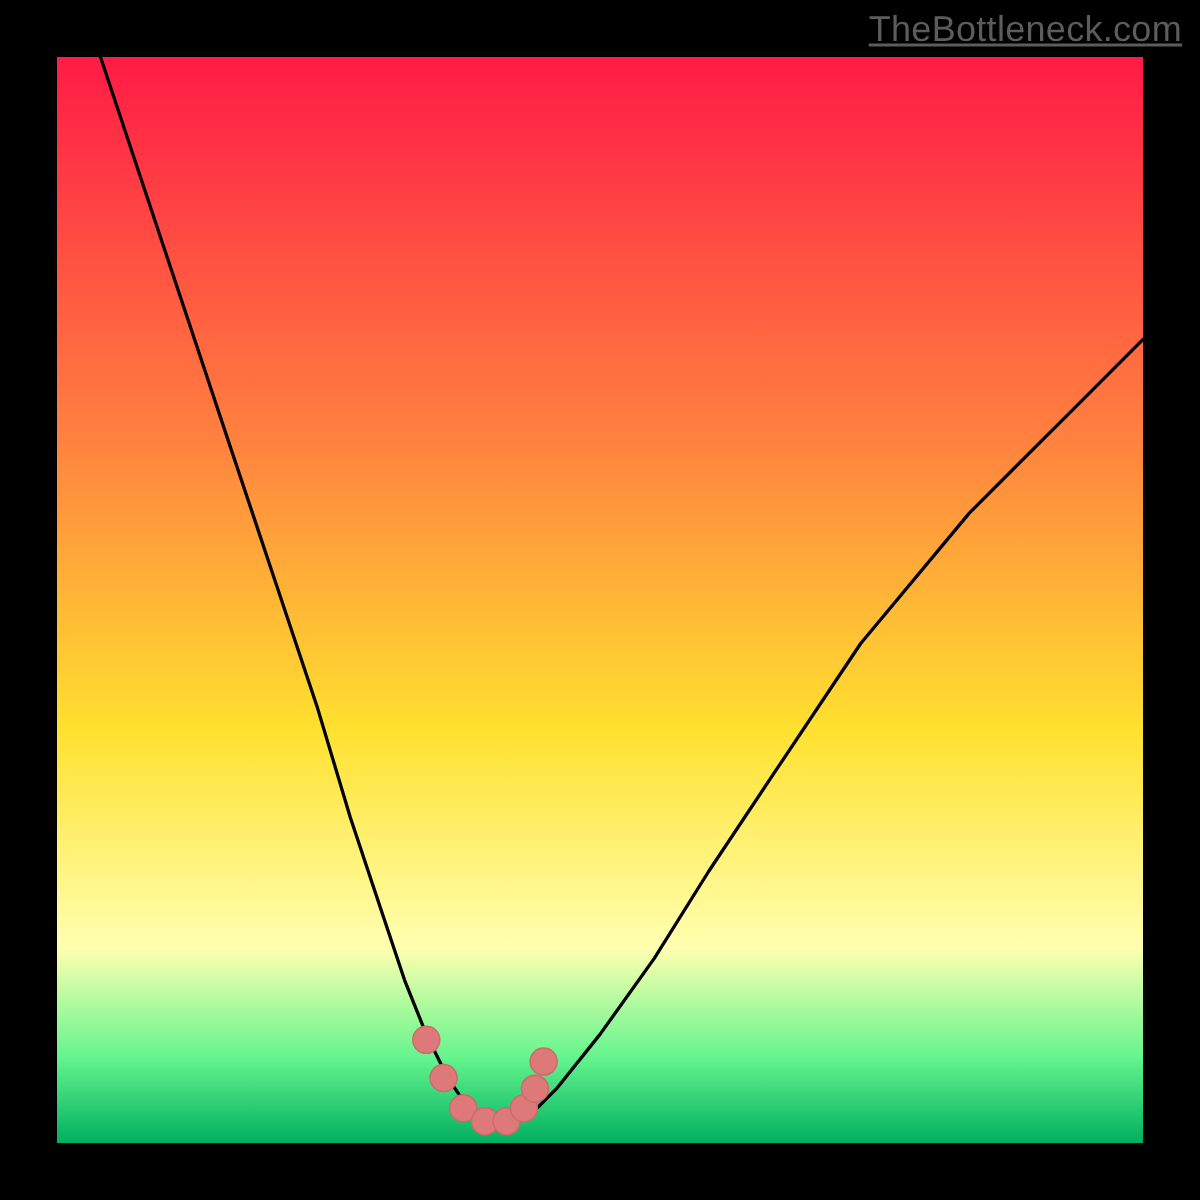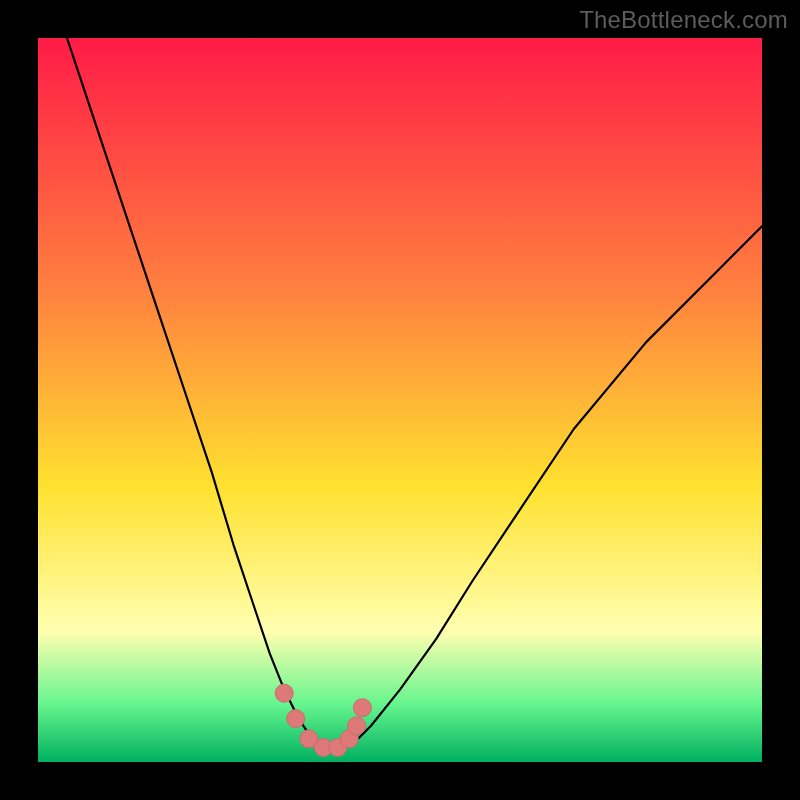--- a/index.html
+++ b/index.html
@@ -43,20 +43,21 @@
     overflow: visible;
   }
   .watermark {
     position: absolute;
     top: 6px;
     right: 12px;
     color: #5c5c5c;
     font-size: 24px;
     font-weight: 400;
     letter-spacing: 0.2px;
+    text-decoration: underline;
   }
 </style>
 </head>
 <body>
 
 <div class="frame">
 
   <div class="watermark">TheBottleneck.com</div>
 
   <div class="plot-area">

